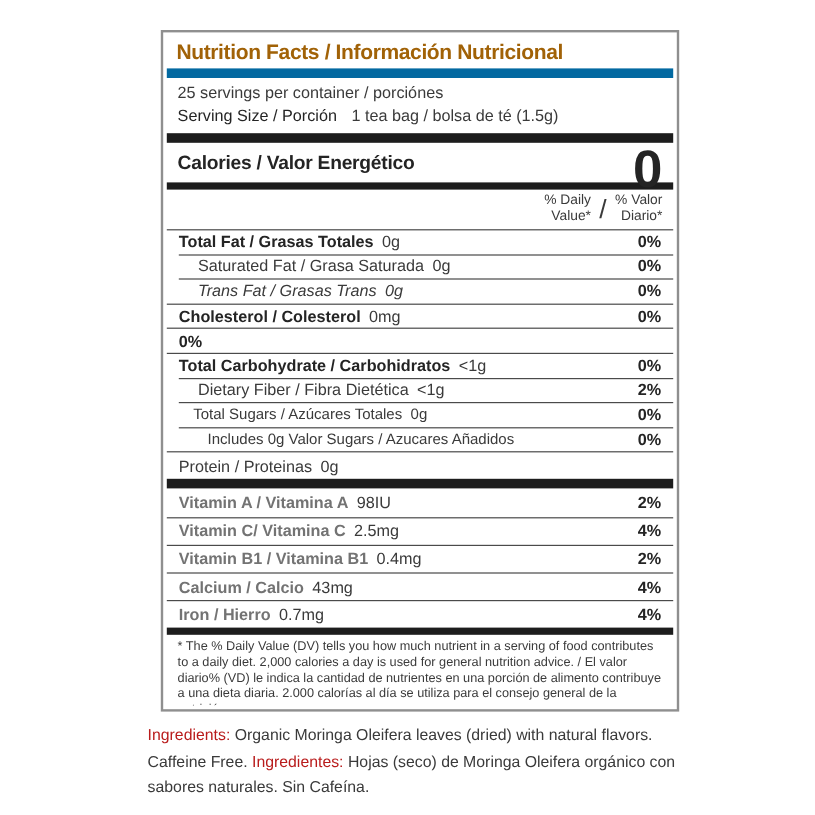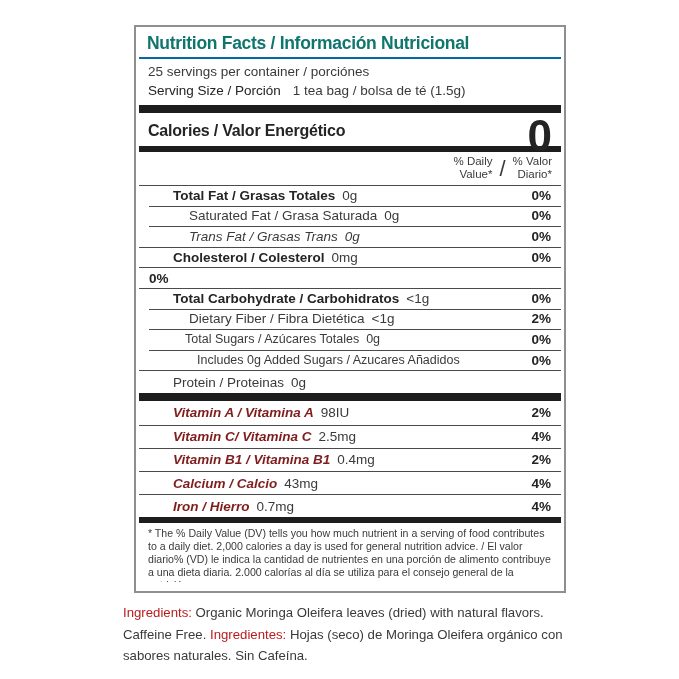--- a/index.html
+++ b/index.html
@@ -10,22 +10,22 @@
     -webkit-font-smoothing:antialiased;
   }
   .canvas { position:absolute; inset:0; background:#fff; }
 
   
   .label {
     position:absolute; left:134px; top:25px; width:432px; height:568px;
     border:2px solid #8f8f8f; background:#fff; padding:0 3px; overflow:hidden;
   }
   .title {
-    padding:6px 8px 3px; font-size:17.5px; font-weight:700; color:#0f766e;
-    letter-spacing:-0.3px; white-space:nowrap; border-bottom:2px solid #0369a1;
+    padding:6px 8px 3px; font-size:17.5px; font-weight:700; color:#a16207;
+    letter-spacing:-0.3px; white-space:nowrap; border-bottom:8px solid #0369a1;
   }
   .servings { padding:4px 9px 0; font-size:13.5px; line-height:17px; }
   .serving-size { padding:1px 9px 5px; font-size:13.5px; line-height:19px; }
   .serving-size .b { font-weight:400; color:#242424; margin-right:12px; }
 
   .bar { background:#1d1d1d; width:100%; }
   .bar-lg { height:8px; }
   .bar-sm { height:6px; }
 
   .cal-block { position:relative; padding:6px 9px 3px; }
@@ -46,31 +46,31 @@
   .rows { width:100%; }
   .nrow {
     position:relative; display:flex; justify-content:space-between; align-items:center;
     padding:0 10px; height:20.6px; font-size:13.5px;
   }
   .nrow.tall { height:23px; }
   .nrow.full { border-top:1px solid #4a4a4a; }
   .nrow.inset::before {
     content:""; position:absolute; left:10px; right:0; top:0; height:1px; background:#4a4a4a;
   }
-  .nname { font-weight:400;margin-left:24px; }
+  .nname { font-weight:400; }
   .nrow.r-bold .nname { font-weight:700; color:#242424; }
   .nrow.r-italic .nname, .nrow.r-italic .nval { font-style:italic; }
   .nrow.ind1 { padding-left:26px; }
   .nrow.ind2 { padding-left:22px; font-size:12.5px; }
   .nrow.ind3 { padding-left:34px; font-size:12.5px; }
   .nval { margin-left:7px; font-weight:400; }
   .pct { font-weight:700; color:#242424; font-size:13.5px; }
 
   .vrow { height:23.2px; }
-  .vrow .nname { font-weight:700; color:#7f1d1d;font-style:italic; }
+  .vrow .nname { font-weight:700; color:#737373; }
 
   .footnote {
     padding:4px 9px 0; font-size:10.6px; line-height:13px; color:#3a3a3a;
     height:59px; overflow:hidden;
   }
 
   
   .ingredients {
     position:absolute; left:123px; top:602px; width:470px;
     font-size:13.2px; line-height:21.5px; color:#3a3a3a;
@@ -145,21 +145,21 @@
         <div><span class="nname">Dietary Fiber / Fibra Dietética</span><span class="nval">&lt;1g</span></div>
         <span class="pct">2%</span>
       </div>
 
       <div class="nrow inset ind2">
         <div><span class="nname">Total Sugars / Azúcares Totales</span><span class="nval">0g</span></div>
         <span class="pct">0%</span>
       </div>
 
       <div class="nrow inset ind3">
-        <div><span class="nname">Includes 0g Added Sugars / Azucares Añadidos</span><span class="nval"></span></div>
+        <div><span class="nname">Includes 0g Valor Sugars / Azucares Añadidos</span><span class="nval"></span></div>
         <span class="pct">0%</span>
       </div>
 
       <div class="nrow full tall">
         <div><span class="nname">Protein / Proteinas</span><span class="nval">0g</span></div>
         <span class="pct"></span>
       </div>
     </div>
 
     <div class="bar bar-lg"></div>

